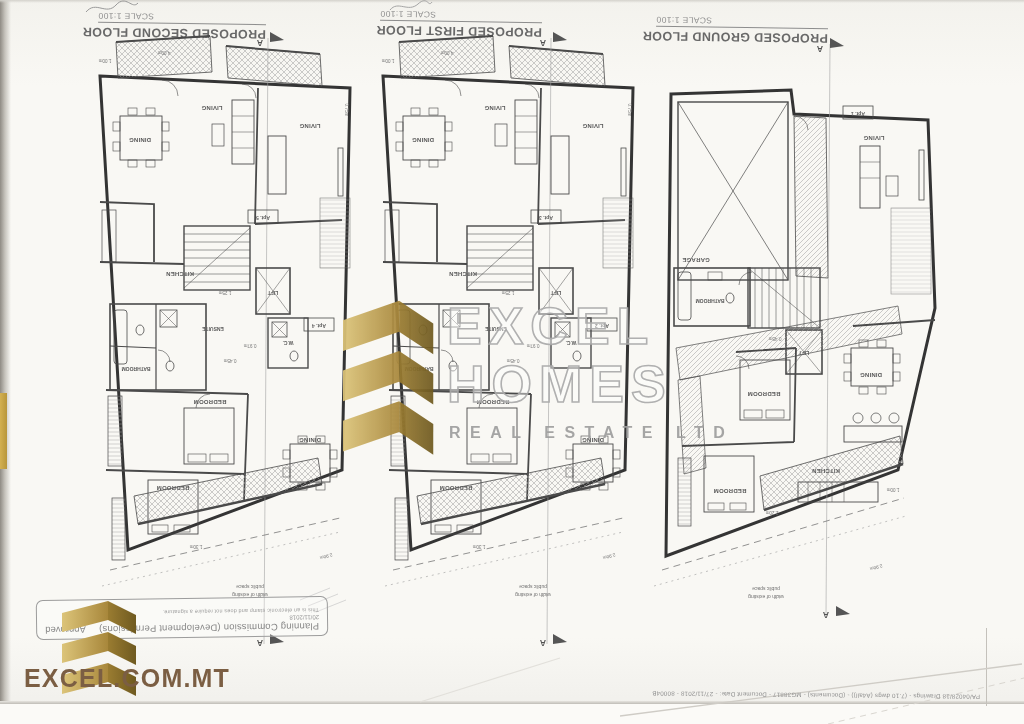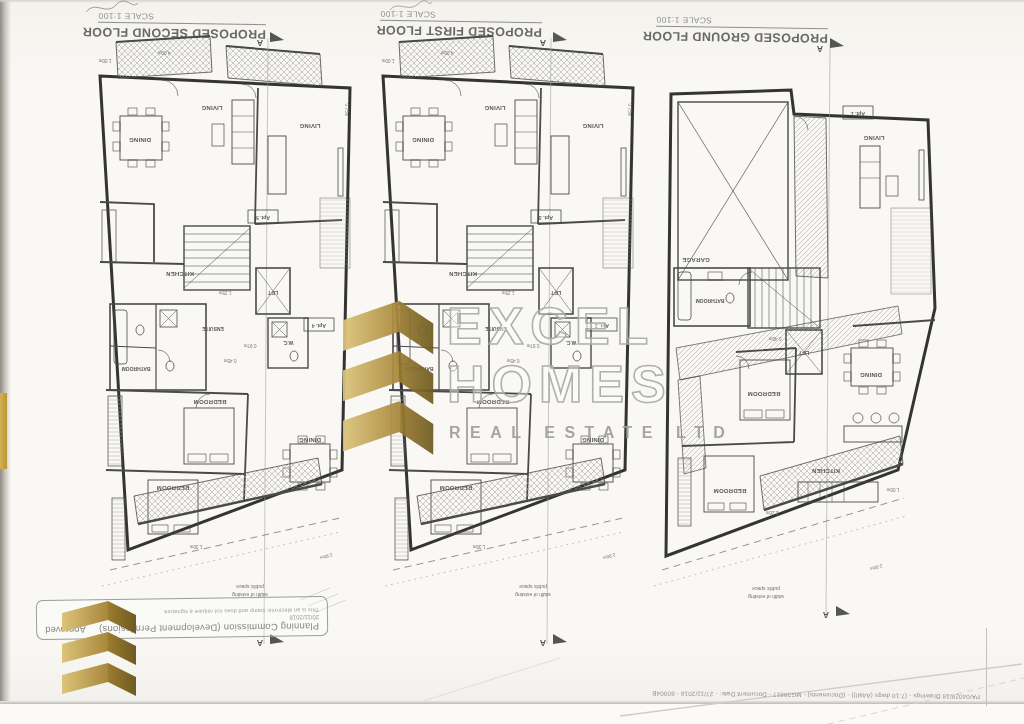--- a/index.html
+++ b/index.html
@@ -330,15 +330,16 @@
     <text x="112" y="52" font-size="52" font-weight="bold" letter-spacing="7" fill="rgba(255,255,255,0.45)" stroke="#ababab" stroke-width="1.6">EXCEL</text>
     <text x="112" y="110" font-size="52" font-weight="bold" letter-spacing="7" fill="rgba(255,255,255,0.45)" stroke="#ababab" stroke-width="1.6">HOMES</text>
     <text x="114" y="146" font-size="16" font-weight="bold" letter-spacing="9.5" fill="#9f9f9f">REAL ESTATE LTD</text>
   </svg>
 
   <svg class="overlay" style="left:58px;top:596px;" width="90" height="102" viewBox="0 0 90 102">
     <g transform="translate(4,2) scale(1.0)">
       <use href="#chev"></use>
     </g>
   </svg>
+  <div class="brand-site">EXCEL.COM.MT</div>
 
   <div class="footer-line">PA/04028/18 Drawings - (7.10 dwgs (A4all)) - (Documents) - MG38817 - Document Date: - 27/11/2018 - 80004B</div>
 </div>
 
 </body></html>

